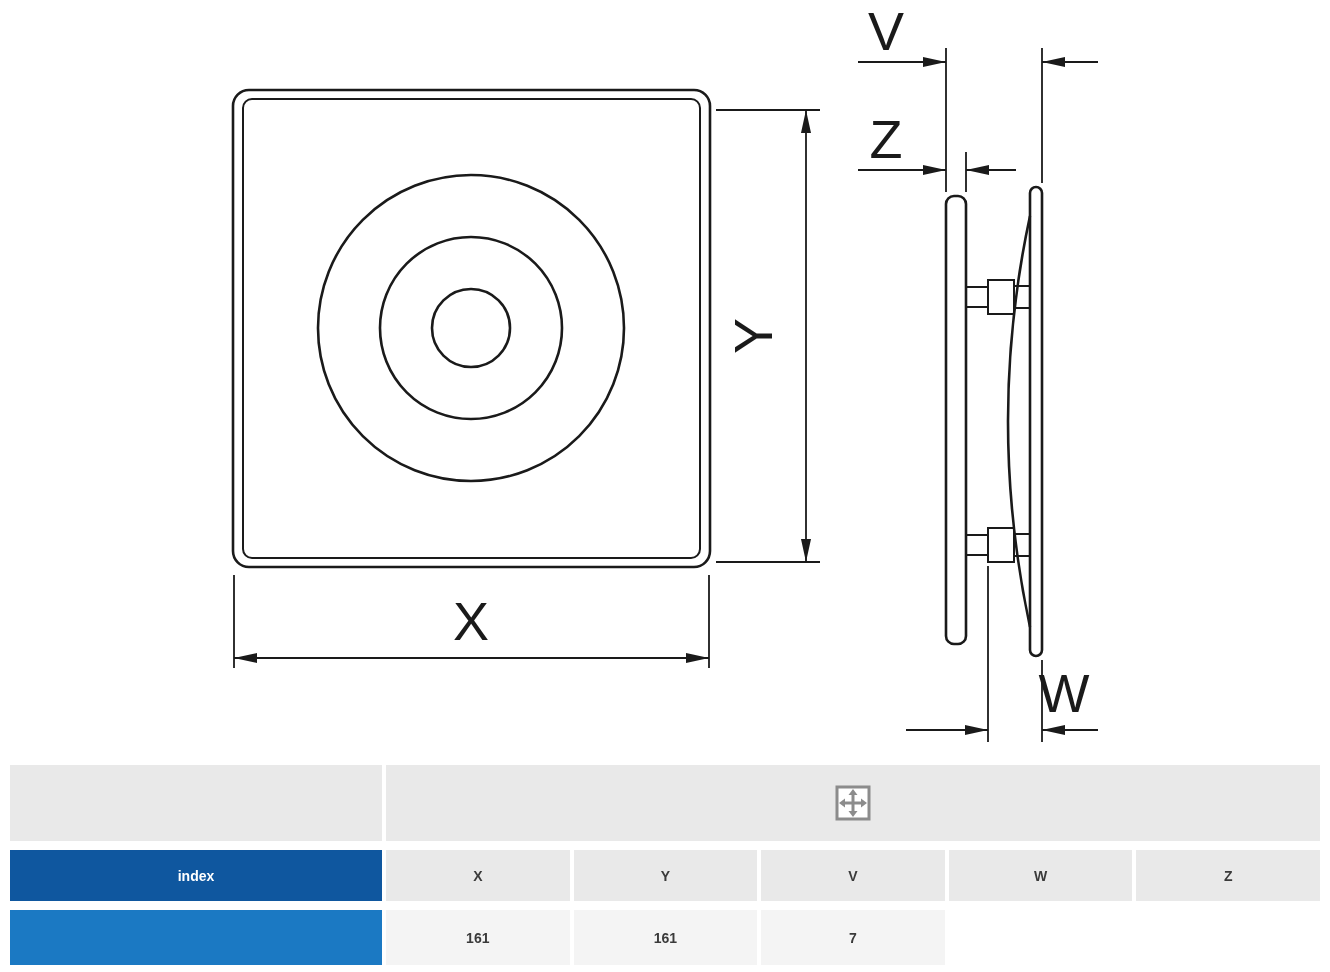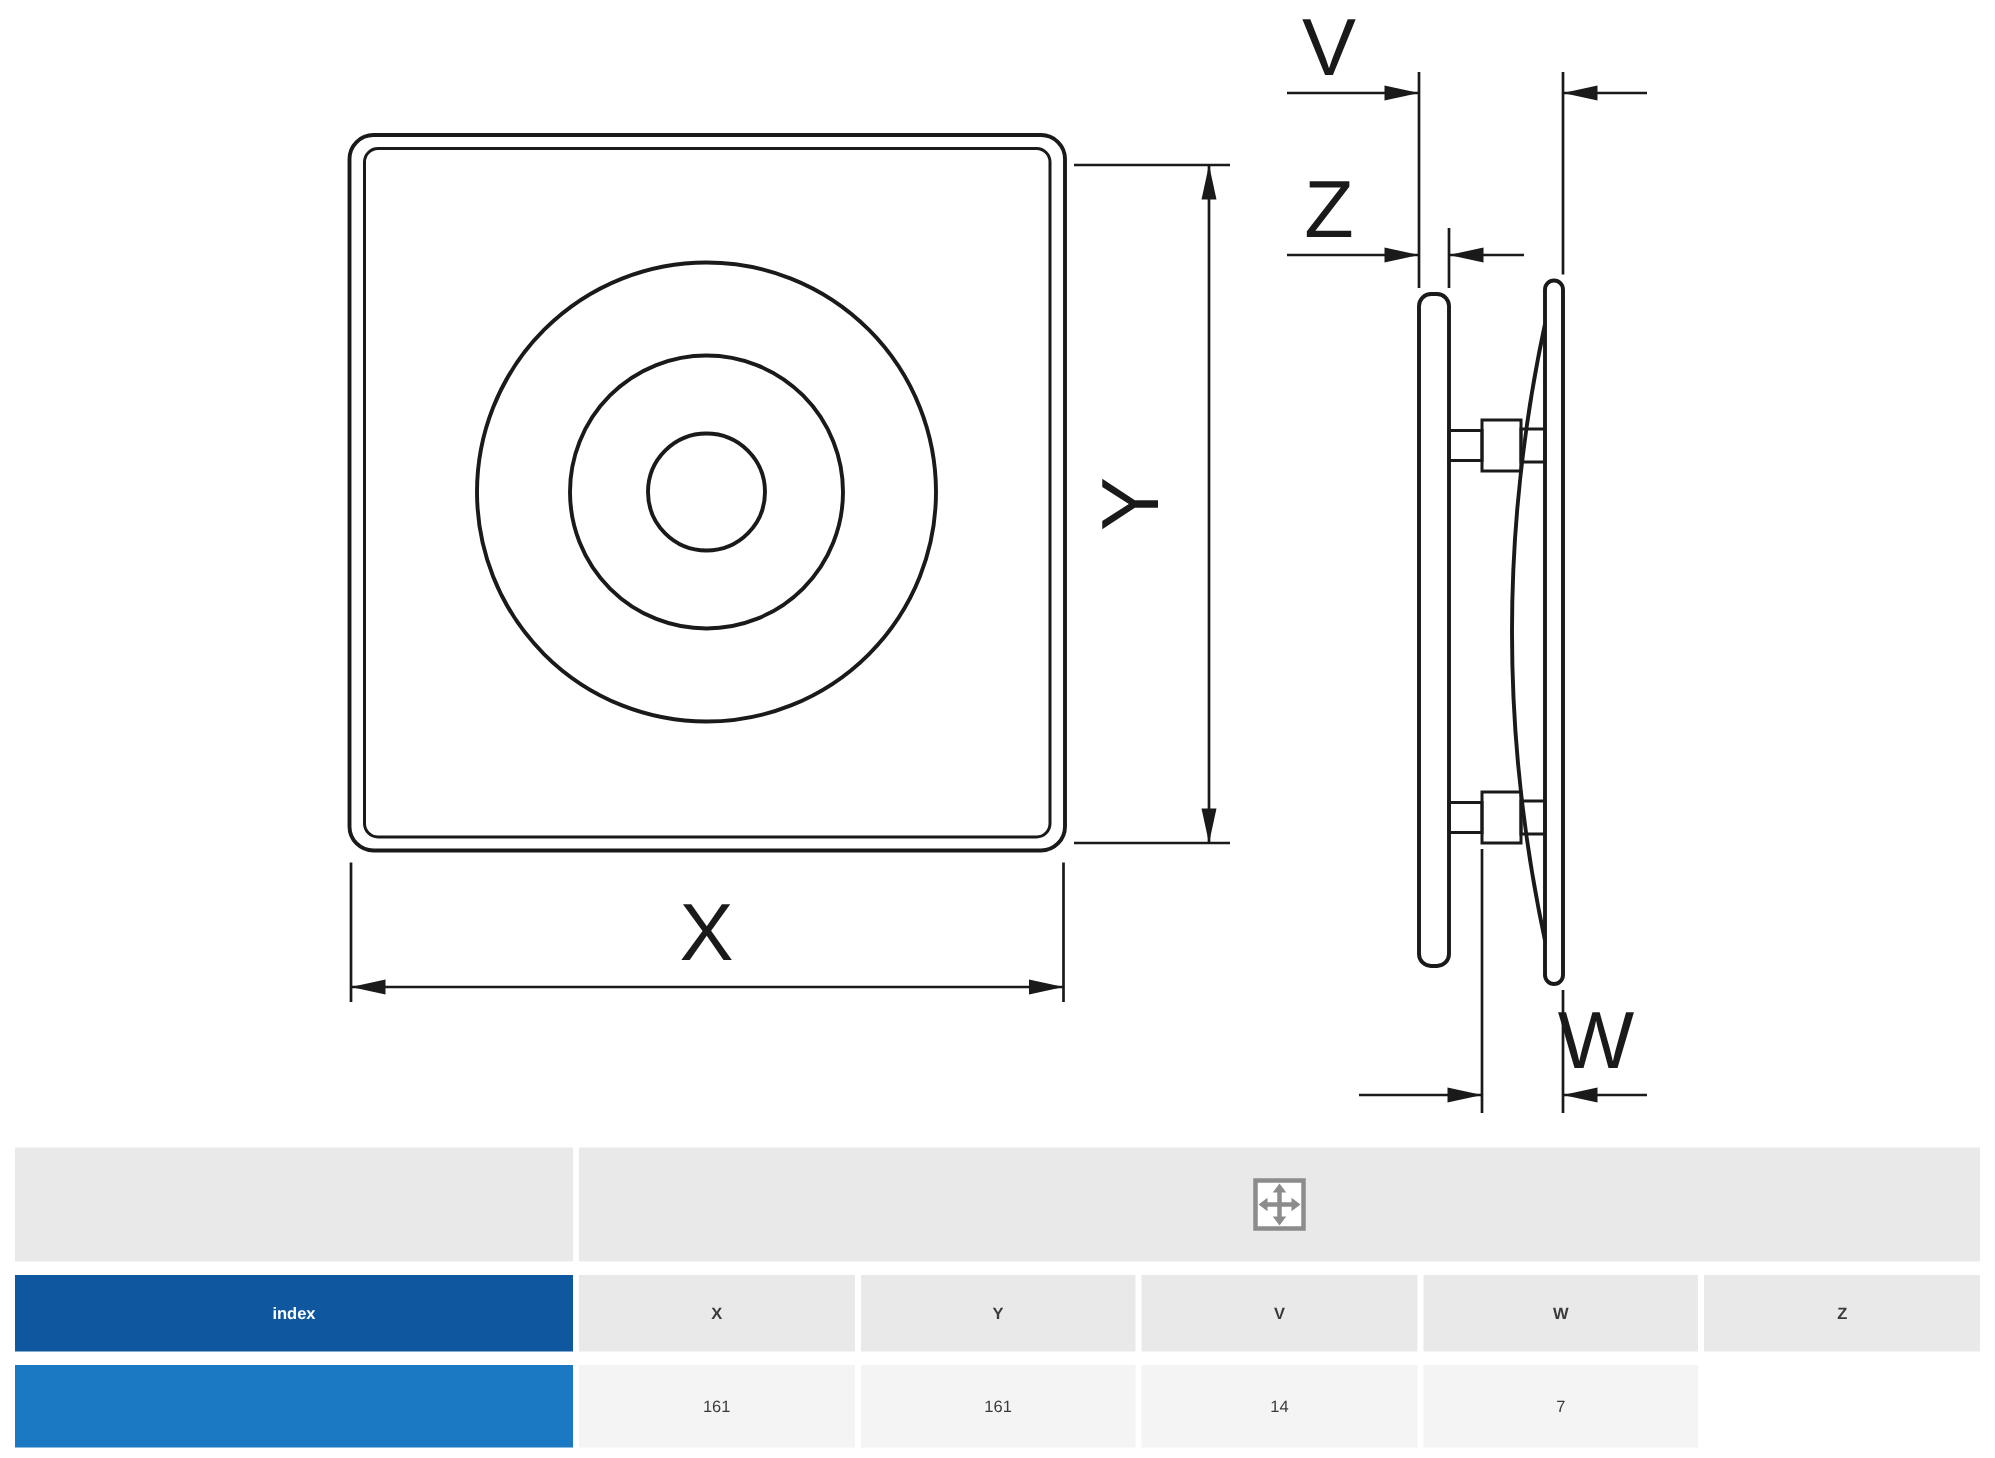--- a/index.html
+++ b/index.html
@@ -30,26 +30,26 @@
     display: grid;
     grid-template-columns: 372px repeat(5, 1fr);
     grid-template-rows: 76px 51px 55px;
     column-gap: 4px;
     row-gap: 9px;
   }
   .cell {
     display: flex;
     align-items: center;
     justify-content: center;
-    font-size: 11px;
+    font-size: 14px;
     color: var(--table-text, #3a3a3a);
     min-width: 0;
   }
   .cell.gray  { background: var(--cell-bg, #e9e9e9); }
-  .cell.light { background: var(--value-cell-bg, #f4f4f4); }
+  .cell.light { background: var(--value-cell-bg, #f4f4f4); font-weight: bold; }
   .cell.head  { font-weight: bold; }
   .cell.index {
     background: var(--index-bg, #0f579f);
     color: #ffffff;
     font-weight: bold;
   }
   .cell.blue  { background: var(--value-label-bg, #1b79c3); }
   .icon-span  { grid-column: 2 / 7; }
 </style>
 </head>
@@ -145,17 +145,16 @@
     <div class="cell index">index</div>
     <div class="cell gray head">X</div>
     <div class="cell gray head">Y</div>
     <div class="cell gray head">V</div>
     <div class="cell gray head">W</div>
     <div class="cell gray head">Z</div>
 
     <div class="cell blue"></div>
     <div class="cell light">161</div>
     <div class="cell light">161</div>
-    <div class="cell light">14</div>
     <div class="cell light">7</div>
   </div>
 
 </div>
 
 </body></html>

